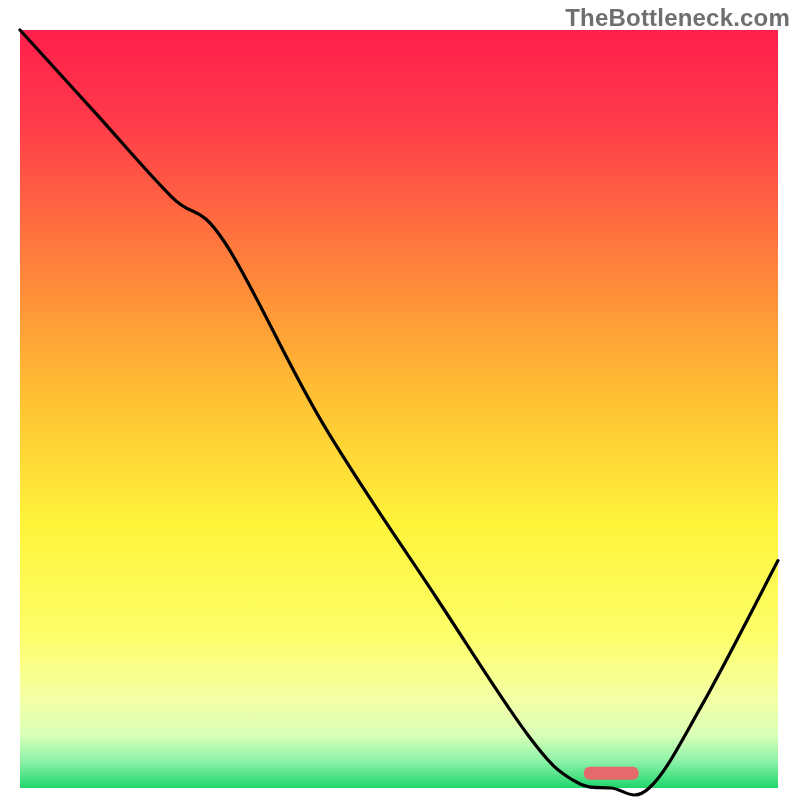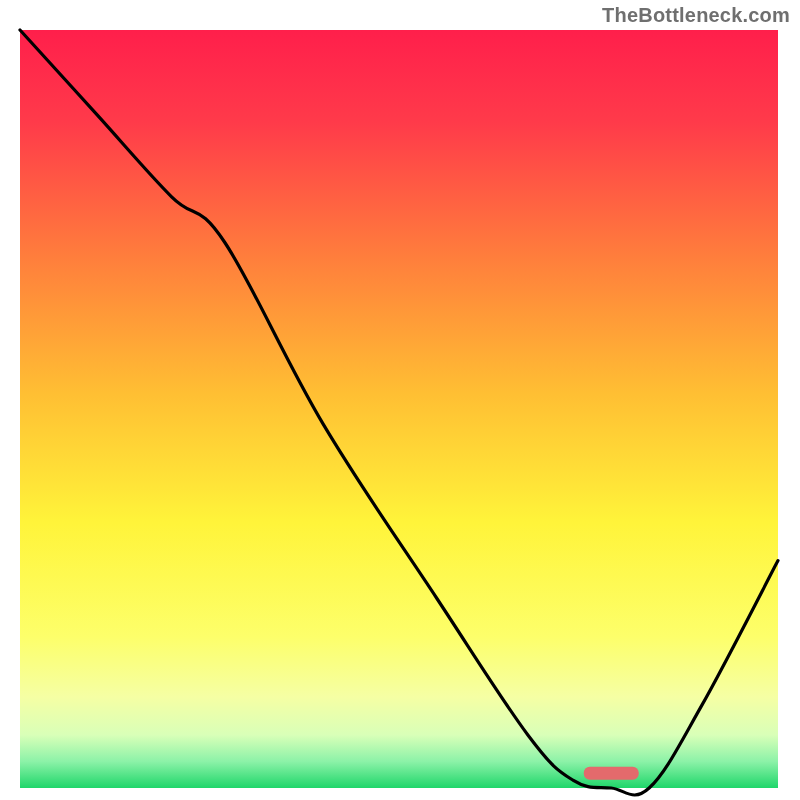--- a/index.html
+++ b/index.html
@@ -13,21 +13,21 @@
   }
   .stage {
     position: relative;
     width: 800px;
     height: 800px;
   }
   .watermark {
     position: absolute;
     top: 4px;
     right: 10px;
-    font-size: 20px;
+    font-size: 24px;
     font-weight: 600;
     color: #6f6f6f;
     letter-spacing: 0.2px;
   }
   svg.plot {
     position: absolute;
     left: 0;
     top: 0;
     width: 800px;
     height: 800px;

